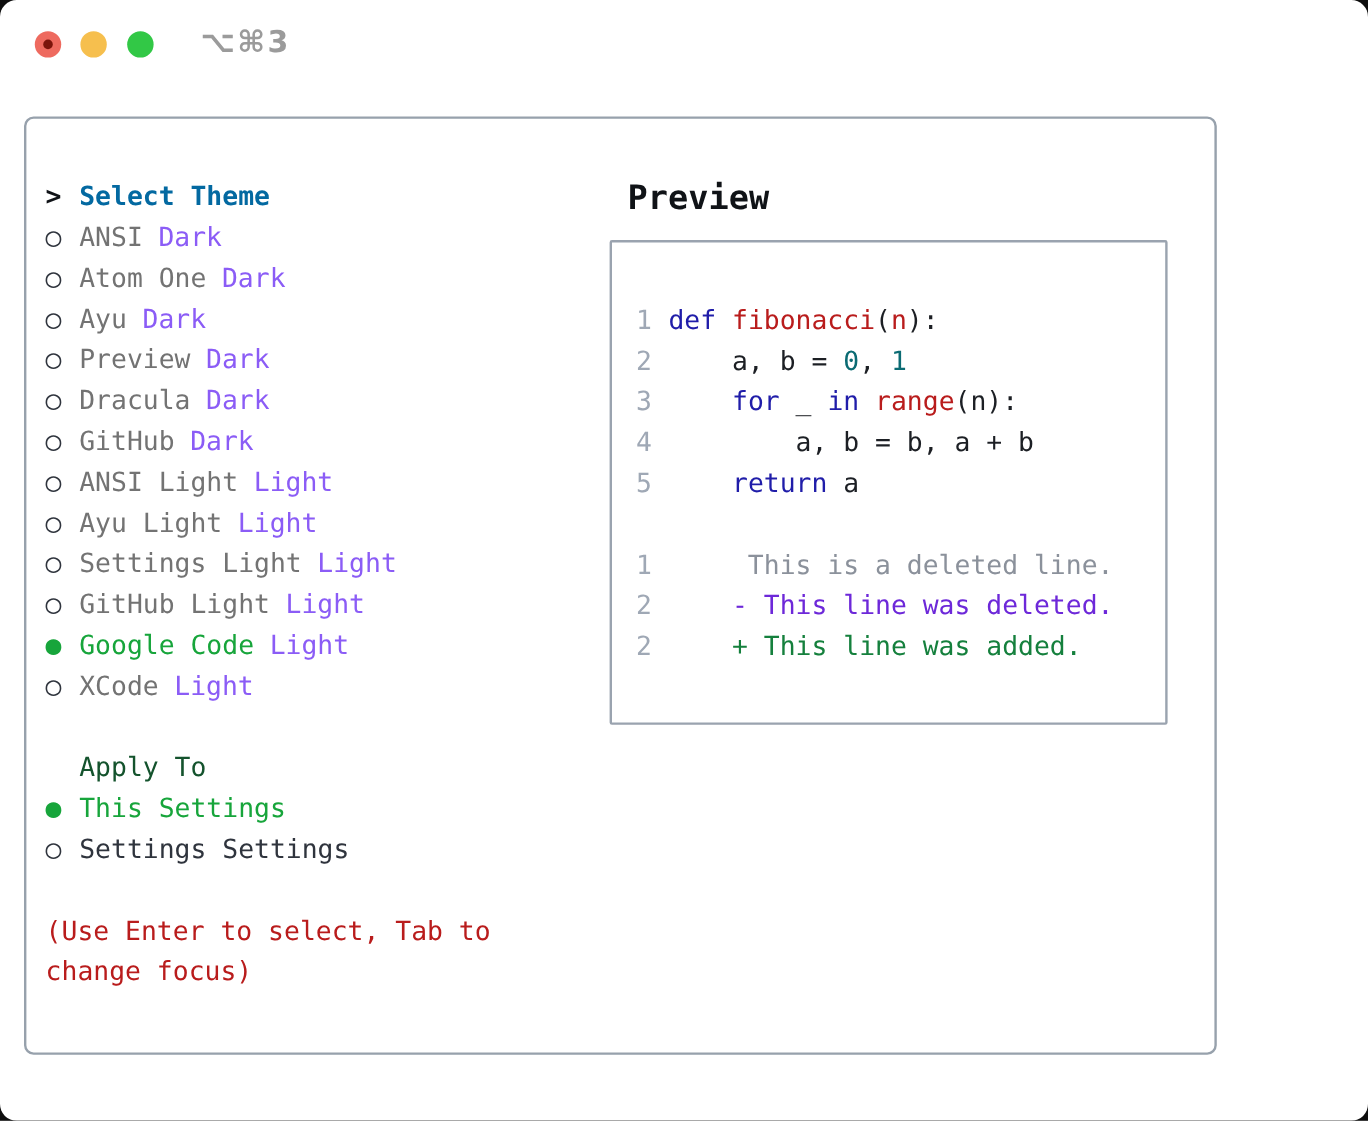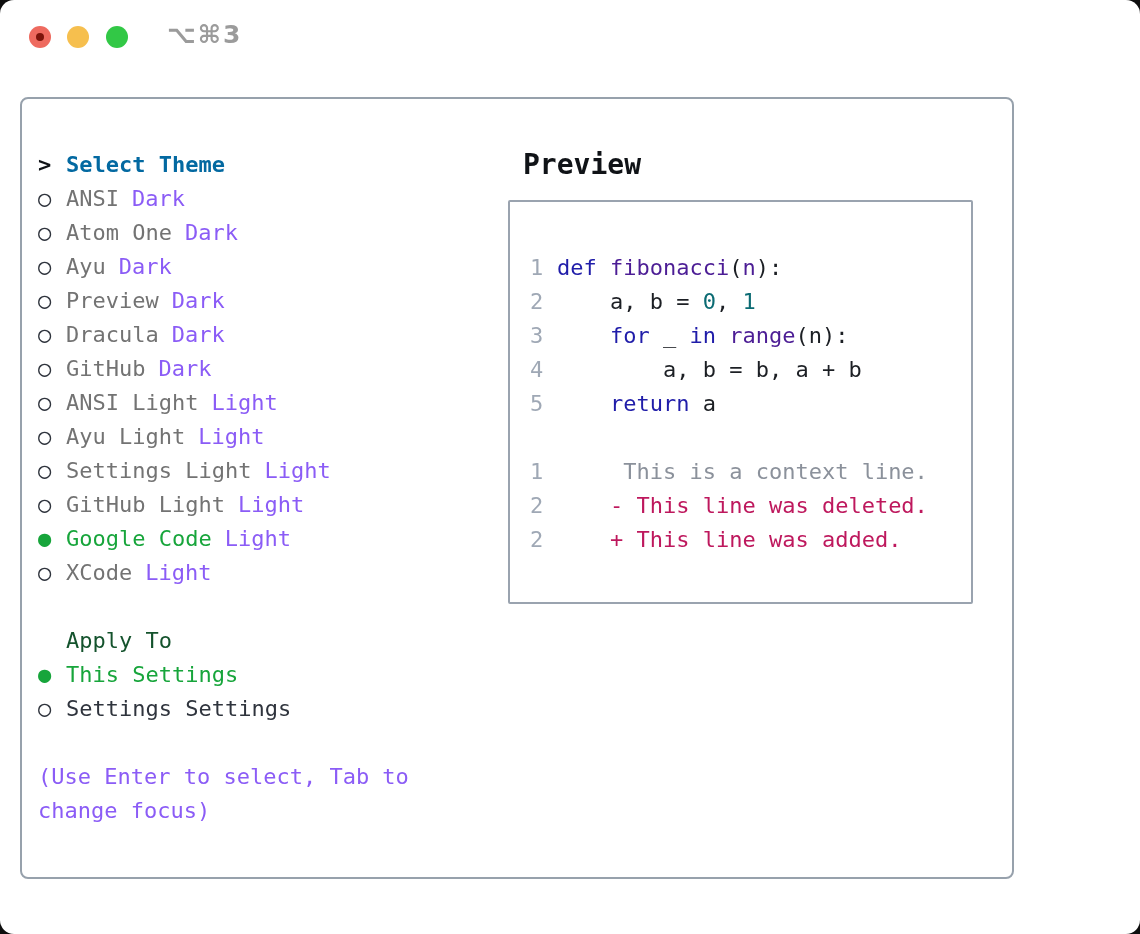--- a/index.html
+++ b/index.html
@@ -25,39 +25,39 @@
   .row{display:flex;align-items:baseline;height:34px}
   .marker{width:28px;flex:none;color:#2f343d}
   .prompt{font-weight:bold;color:#101317}
   .heading{font-weight:bold;color:#0369a1}
   .theme-name{color:#737373;white-space:pre}
   .variant{color:#8b5cf6;margin-left:13px}
   .selected .marker,.selected .theme-name,.selected .opt-label{color:#17a53b}
   .gap{height:34px}
   .apply-heading{color:#14532d}
   .opt-label{white-space:pre}
-  .hint{color:#8b5cf6;white-space:pre}
+  .hint{color:#b91c1c;white-space:pre}
 
   
   .preview-heading{position:absolute;left:501px;top:49px;font-size:28px;line-height:34px;
                    font-weight:bold;color:#101317}
   .preview-box{position:absolute;left:486px;top:101px;width:465px;height:404px;
                border:2px solid #9aa3af;border-radius:2px;box-sizing:border-box;
                padding:49px 0 0 20px;overflow:hidden}
   .cline,.dline{display:flex;font-size:22px;line-height:34px}
   .ln{width:27px;flex:none;color:#9fa8b5}
   .ctext,.dtext{white-space:pre;color:#1c1f24}
   .kw{color:#201da9}
-  .fn{color:#4c1d95}
+  .fn{color:#b91c1c}
   .lit{color:#0b6b73}
   .pl{color:#1c1f24}
   .diff-block{margin-top:34px}
   .ctx .dtext{color:#8b919b}
-  .deleted .dtext{color:#be185d}
-  .added .dtext{color:#be185d}
+  .deleted .dtext{color:#6d28d9}
+  .added .dtext{color:#15803d}
 </style>
 </head>
 <body>
 
 <div class="screen">
 
   <span class="tl tl-red"></span>
   <span class="tl tl-yellow"></span>
   <span class="tl tl-green"></span>
   <span class="win-title">⌥⌘3</span>
@@ -176,21 +176,21 @@
         </div>
         <div class="cline">
           <span class="ln">5</span>
           <span class="ctext"><span class="pl">    </span><span class="kw">return</span><span class="pl"> a</span></span>
         </div>
       </div>
 
       <div class="diff-block">
         <div class="dline ctx">
           <span class="ln">1</span>
-          <span class="dtext">     This is a context line.</span>
+          <span class="dtext">     This is a deleted line.</span>
         </div>
         <div class="dline deleted">
           <span class="ln">2</span>
           <span class="dtext">    - This line was deleted.</span>
         </div>
         <div class="dline added">
           <span class="ln">2</span>
           <span class="dtext">    + This line was added.</span>
         </div>
       </div>

